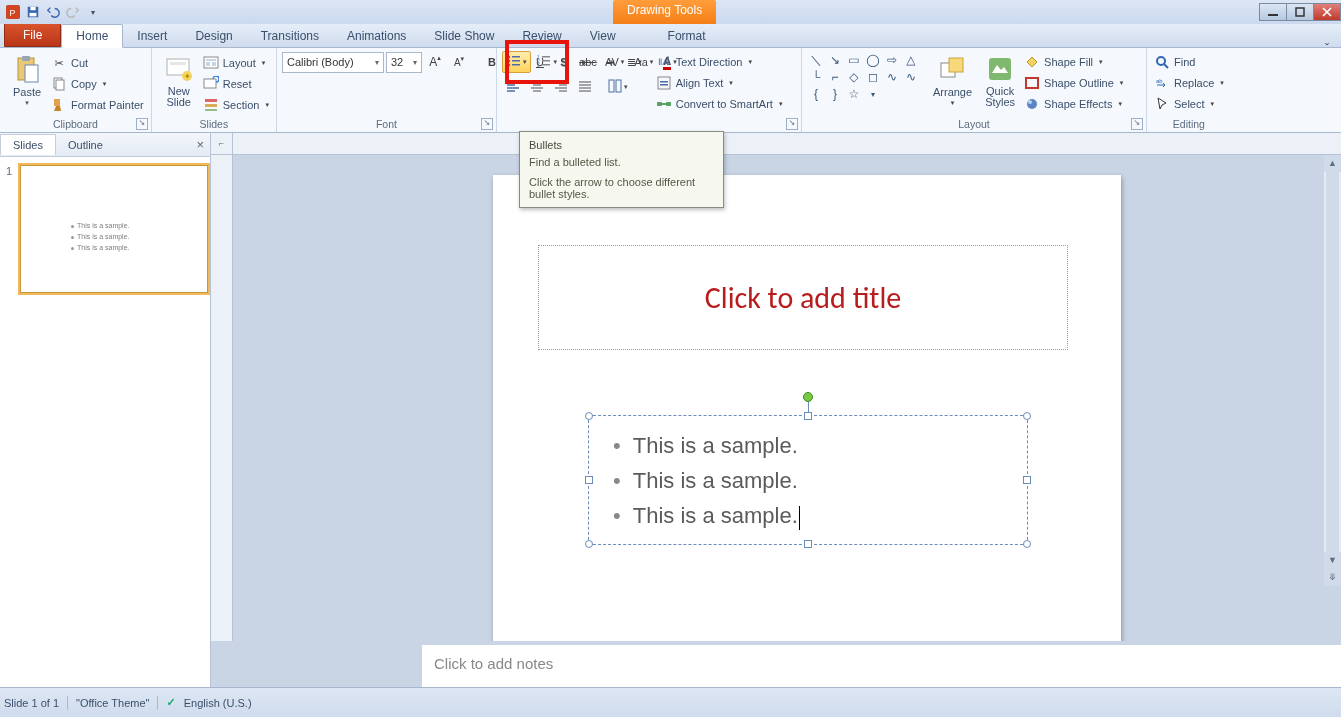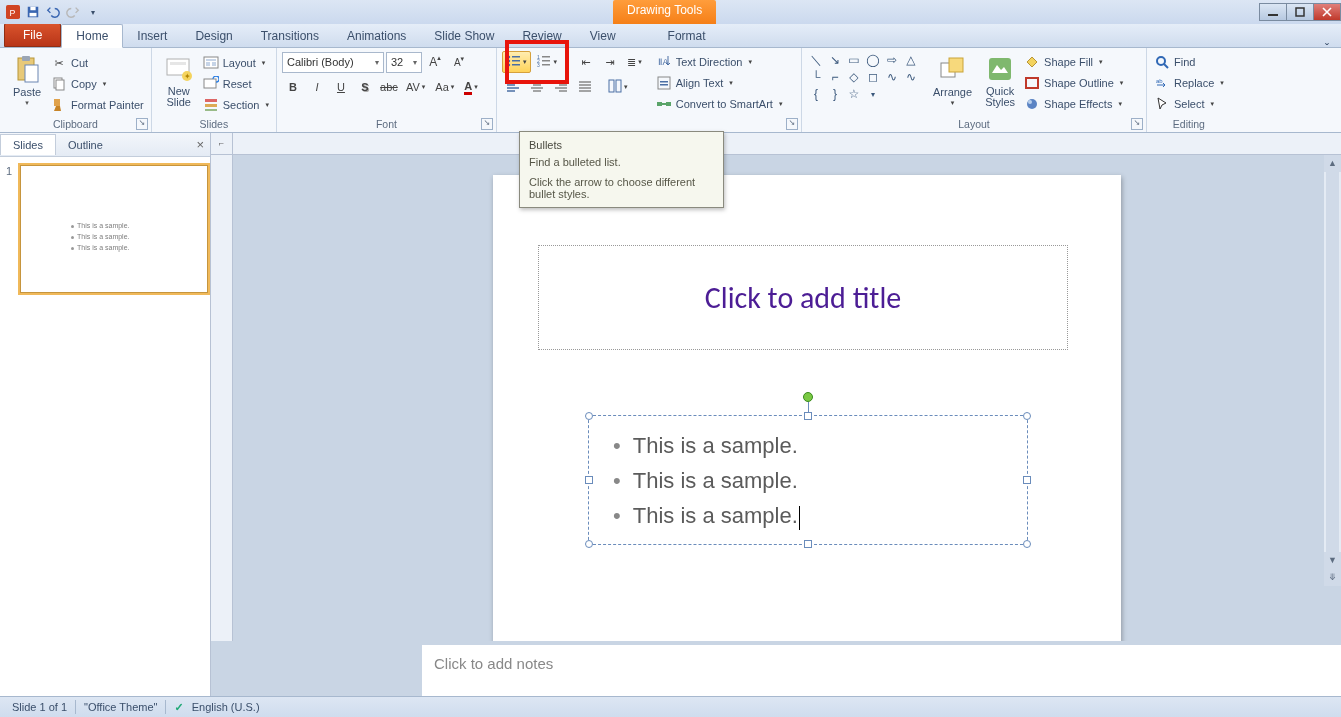--- a/index.html
+++ b/index.html
@@ -63,36 +63,36 @@
 .thumb .th-body { position:absolute; top:54px; left:50px; font-size:7px; color:#7d7d7d; line-height:11px; }
 .thumb .th-bul { display:inline-block; width:3px; height:3px; background:#999; border-radius:50%; margin-right:3px; vertical-align:middle; }
 
 .editarea { flex:1; background:#c9d5e4; position:relative; overflow:hidden; }
 .ruler-corner { position:absolute; left:0; top:0; width:22px; height:22px; background:#ecf1f8; border-right:1px solid #b7c2d4; border-bottom:1px solid #b7c2d4; font-size:9px; text-align:center; line-height:20px; color:#666;}
 .ruler-h { position:absolute; left:22px; right:0; top:0; height:22px; background:#ecf1f8; border-bottom:1px solid #b7c2d4;}
 .ruler-v { position:absolute; top:22px; bottom:0; left:0; width:22px; background:#ecf1f8; border-right:1px solid #b7c2d4;}
 .canvas-outer { position:absolute; left:22px; right:17px; top:22px; bottom:0; overflow:auto;}
 .slide { position:absolute; left:260px; top:20px; width:628px; height:470px; background:#fff; box-shadow:1px 2px 5px rgba(0,0,0,.3); }
 .title-ph { position:absolute; left:45px; top:70px; width:530px; height:105px; border:1px dotted #999; display:flex; align-items:center; justify-content:center; }
-.title-ph .ph-text { font-size:30px; color:#4c1d95; font-family:Calibri,sans-serif; }
+.title-ph .ph-text { font-size:30px; color:#b91c1c; font-family:Calibri,sans-serif; }
 .body-ph { position:absolute; left:95px; top:240px; width:440px; height:130px; border:1.5px dashed #6a8cbb; }
 .sel-handle { position:absolute; width:8px; height:8px; background:#fff; border:1px solid #6a8cbb; border-radius:50%; }
 .sel-sq { border-radius:0; }
 .rot-handle { position:absolute; width:10px; height:10px; background:#7ac943; border:1px solid #3a8a1f; border-radius:50%; top:-24px; left:50%; margin-left:-5px;}
 .rot-line { position:absolute; width:1px; height:14px; background:#6a8cbb; top:-14px; left:50%; }
 .body-ph .content { padding:12px 24px; font-size:22px; color:#5b5b5b; font-family:Calibri,sans-serif; line-height:1.6; }
 .body-ph .content .bul { color:#888; margin-right:12px; }
 .cursor { display:inline-block; width:1px; height:24px; background:#000; vertical-align:middle; margin-left:1px; }
 
 .notes { position:absolute; left:211px; right:0; bottom:0; height:55px; background:#fff; border-top:4px solid #c9d5e4; padding:10px 12px; color:#888; font-size:15px; font-family:Calibri,sans-serif;}
 
 
 .editarea-inner { position:absolute; inset:0; bottom:55px; }
 
-.statusbar { position:absolute; bottom:0; left:0; right:0; height:21px; background:linear-gradient(#dde6f3,#cfdcee); border-top:1px solid #a7b8ce; display:flex; align-items:center; font-size:11px; color:#3b4f6b; padding:0 12px; gap:8px;}
+.statusbar { position:absolute; bottom:0; left:0; right:0; height:30px; background:linear-gradient(#dde6f3,#cfdcee); border-top:1px solid #a7b8ce; display:flex; align-items:center; font-size:11px; color:#3b4f6b; padding:0 4px; gap:8px;}
 .statusbar .sep { width:1px; height:14px; background:#a7b8ce; }
 .statusbar .right { margin-left:auto; display:flex; align-items:center; gap:4px; }
 .view-btn { width:18px; height:16px; border:1px solid #a7b8ce; background:#eef3fa; }
 .zoom-slider { width:90px; height:4px; background:#a7b8ce; position:relative; border-radius:2px; }
 .zoom-thumb { position:absolute; width:8px; height:12px; background:#eef3fa; border:1px solid #7e90a9; top:-4px; left:55px; }
 .zoom-btn { width:14px; height:14px; border:1px solid #a7b8ce; text-align:center; line-height:12px; background:#eef3fa; }
 
 
 .shapegal { width:120px; display:flex; flex-wrap:wrap; gap:3px 5px; padding:2px; align-content:flex-start;}
 .shapegal span { width:14px; height:14px; display:flex; align-items:center; justify-content:center; color:#3b587c; font-size:12px;}
@@ -259,21 +259,21 @@
             </span>
             <span class="lbl">Section</span>
             <span style="font-size:7px;margin-left:2px">▾</span>
           </div>
       </div>
     </div>
     <div class="group-label">Slides</div>
   </div>
 
   <div class="group" style="width:220px">
-    <div class="group-body" style="flex-direction:column;gap:3px">
+    <div class="group-body" style="flex-direction:row;gap:11px">
       <div class="row">
         <div class="combo" style="width:102px">
             <span>Calibri (Body)</span>
             <span class="dd">▾</span>
           </div>
         <div class="combo" style="width:36px">
             <span>32</span>
             <span class="dd">▾</span>
           </div>
         <div class="sbtn" title="Grow Font">

